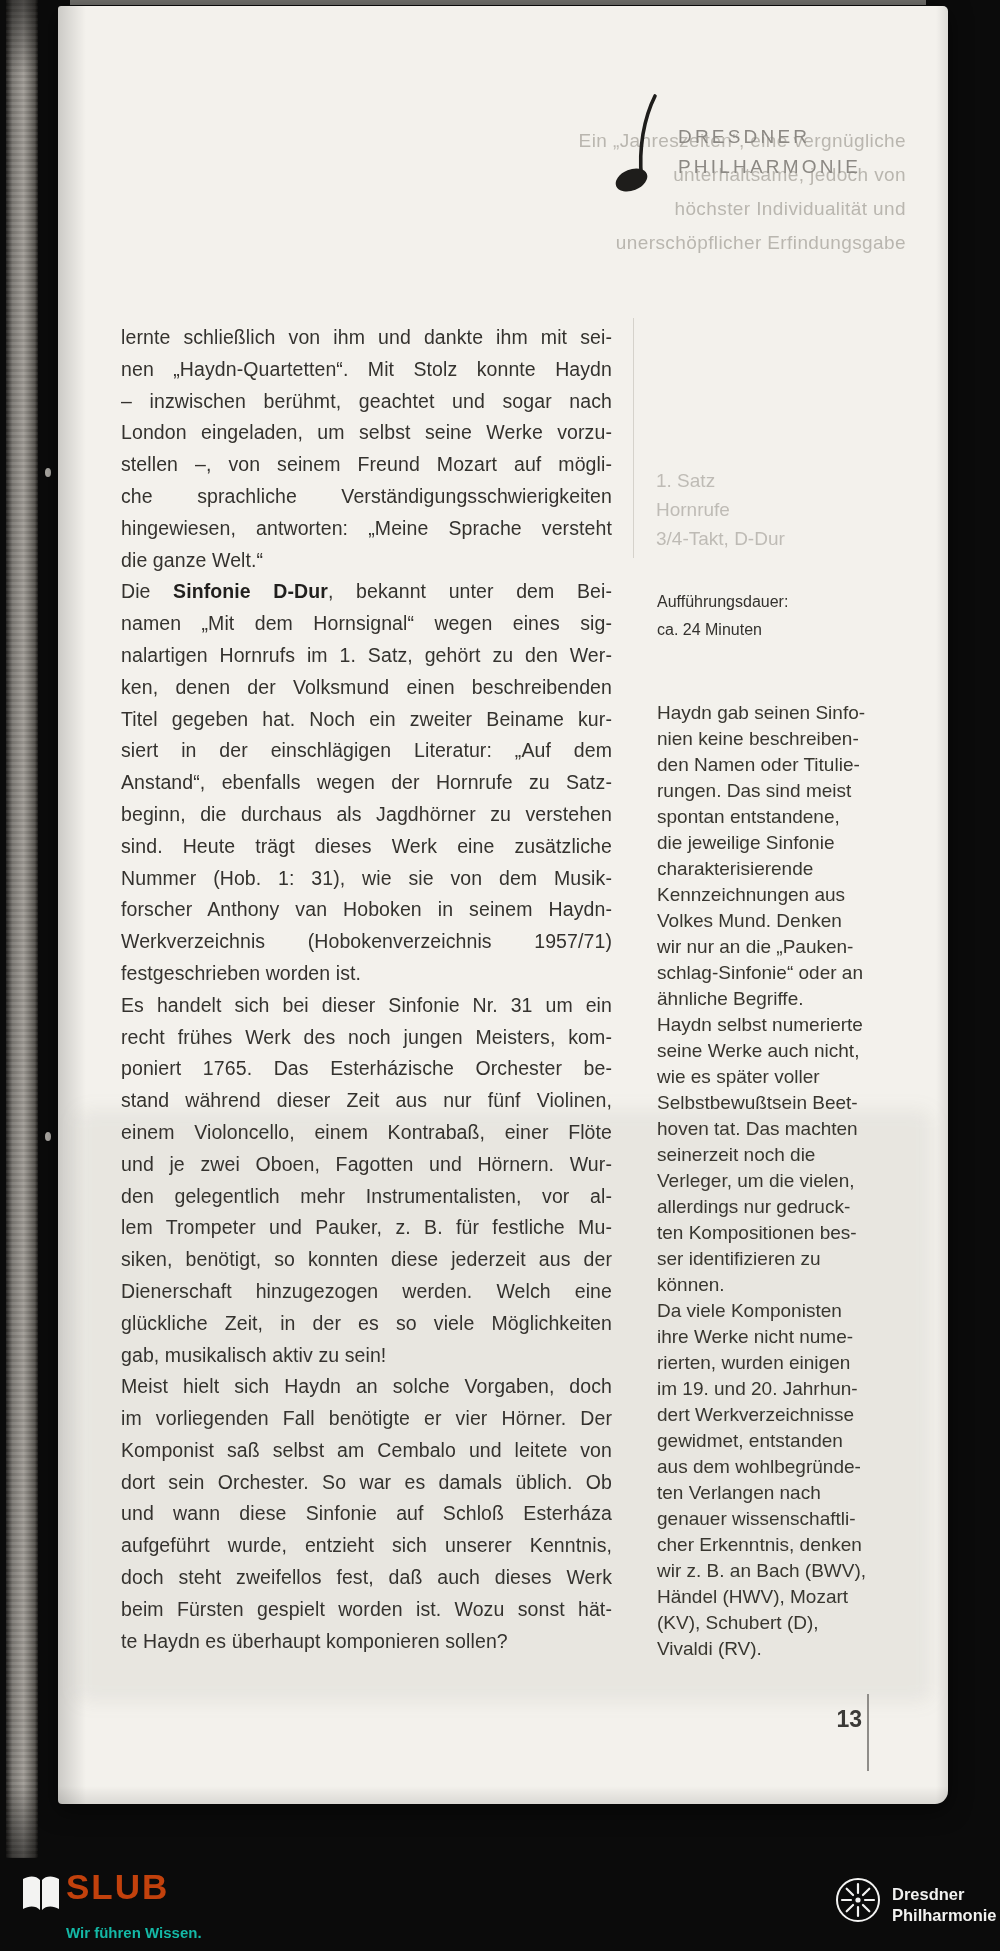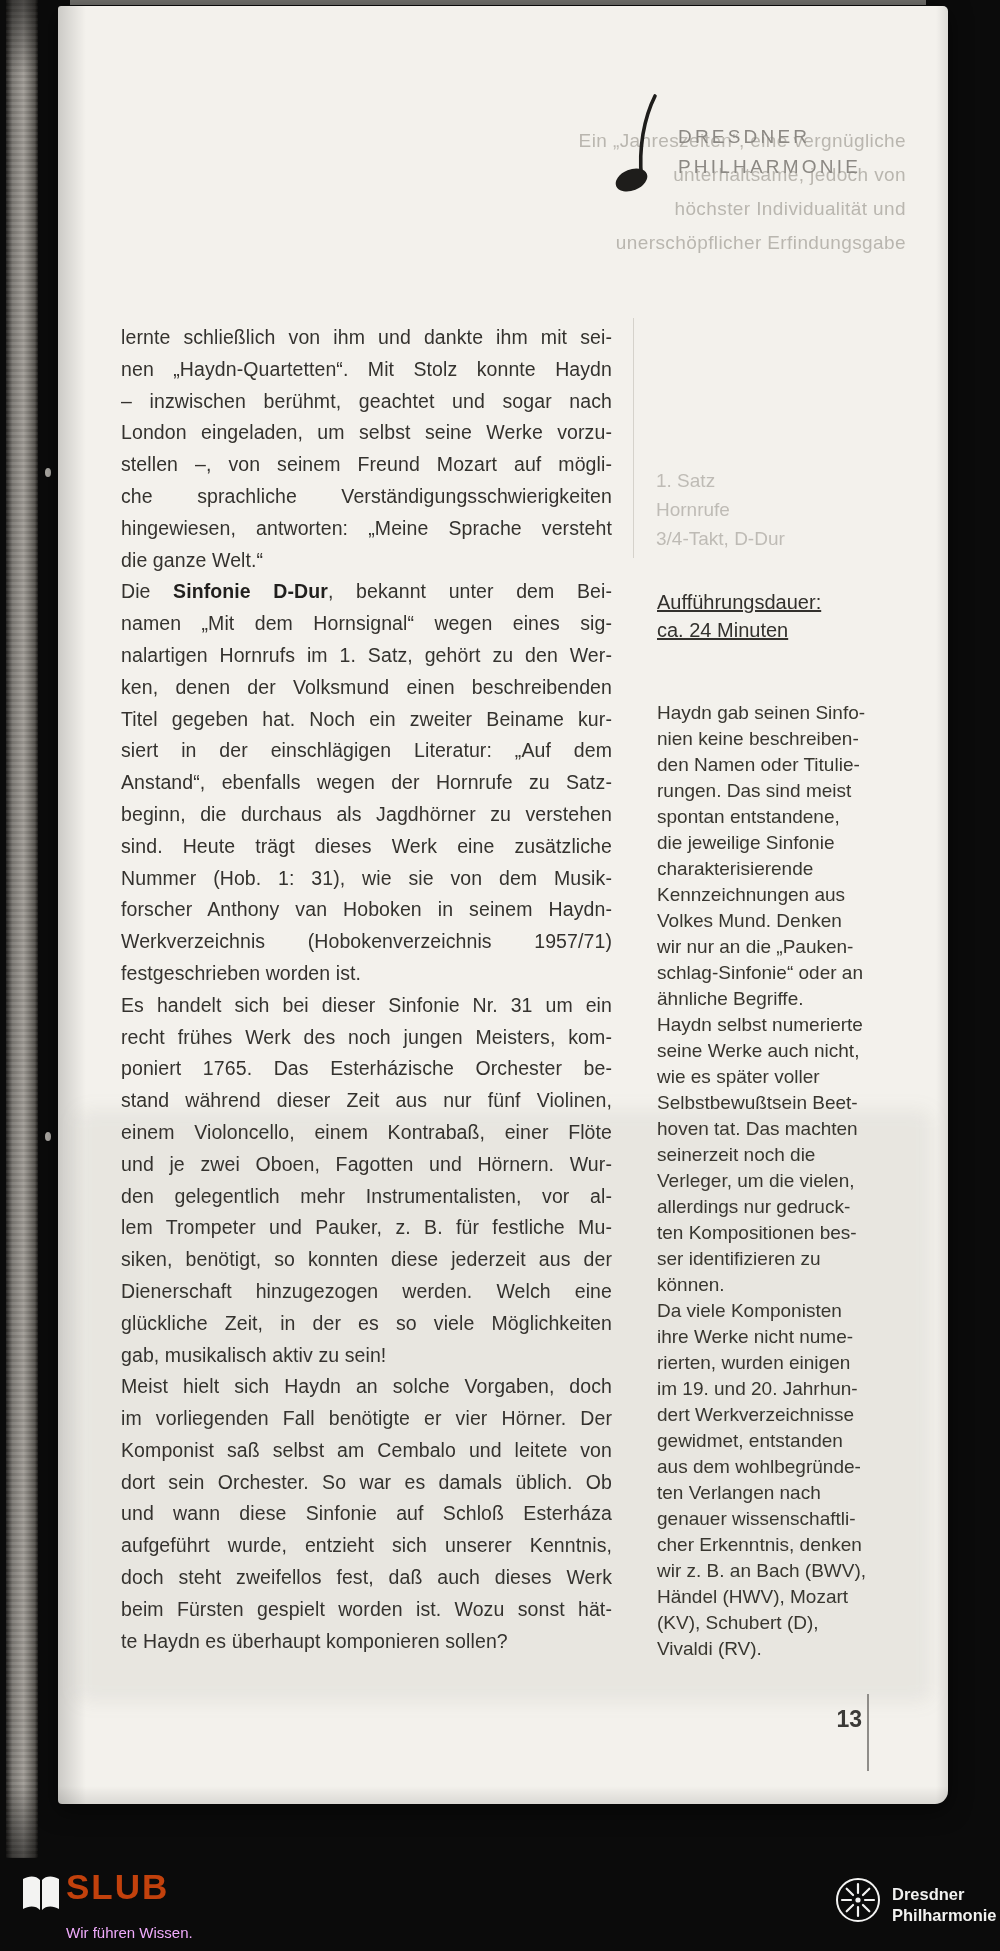--- a/index.html
+++ b/index.html
@@ -45,34 +45,34 @@
 
   .divider { position:absolute; left:575px; top:312px; width:1px; height:240px; background:#d5d2cb; }
 
   .main-col { position:absolute; left:63px; top:316px; width:491px; }
   .mline { height:31.8px; line-height:31.8px; font-size:19.5px; color:#34322e;
     text-align:justify; text-align-last:justify; letter-spacing:.1px; }
   .mline.last { text-align-last:left; }
   .mline .b { font-weight:bold; color:#201f1d; }
 
   .duration { position:absolute; left:599px; top:582px; width:260px; }
-  .dur-line { height:28px; line-height:28px; font-size:20px; color:#33312d;text-decoration:underline; }
+  .dur-line { height:28px; line-height:28px; font-size:16px; color:#33312d; }
 
   .side-note { position:absolute; left:599px; top:694px; width:262px; }
   .sline { height:26px; line-height:26px; font-size:19px; color:#38362f; }
 
   .pagenum { position:absolute; left:770px; top:1700px; width:34px; text-align:right;
     font-size:23px; font-weight:bold; color:#3b3a37; }
   .pagenum-rule { position:absolute; left:809px; top:1688px; width:2px; height:77px; background:#8f8d89; }
 
   .footer { position:absolute; left:0; top:1862px; width:1000px; height:89px; }
   .slub-icon { position:absolute; left:20px; top:10px; }
   .slub-name { position:absolute; left:66px; top:4px; font-size:35px; font-weight:bold;
     letter-spacing:2px; color:#c2410c; line-height:42px; }
-  .slub-tag { position:absolute; left:66px; top:62px; font-size:15px; font-weight:normal; color:#f0abfc; }
+  .slub-tag { position:absolute; left:66px; top:62px; font-size:15px; font-weight:bold; color:#14b8a6; }
   .ph-icon { position:absolute; left:834px; top:14px; }
   .ph-text { position:absolute; left:892px; top:22px; font-size:16.5px; font-weight:bold;
     color:#f2f2f1; line-height:21px; }
 </style>
 </head>
 <body>
 
 <div class="stage">
   <div class="top-sliver"></div>
   <div class="pages-edge"></div>

